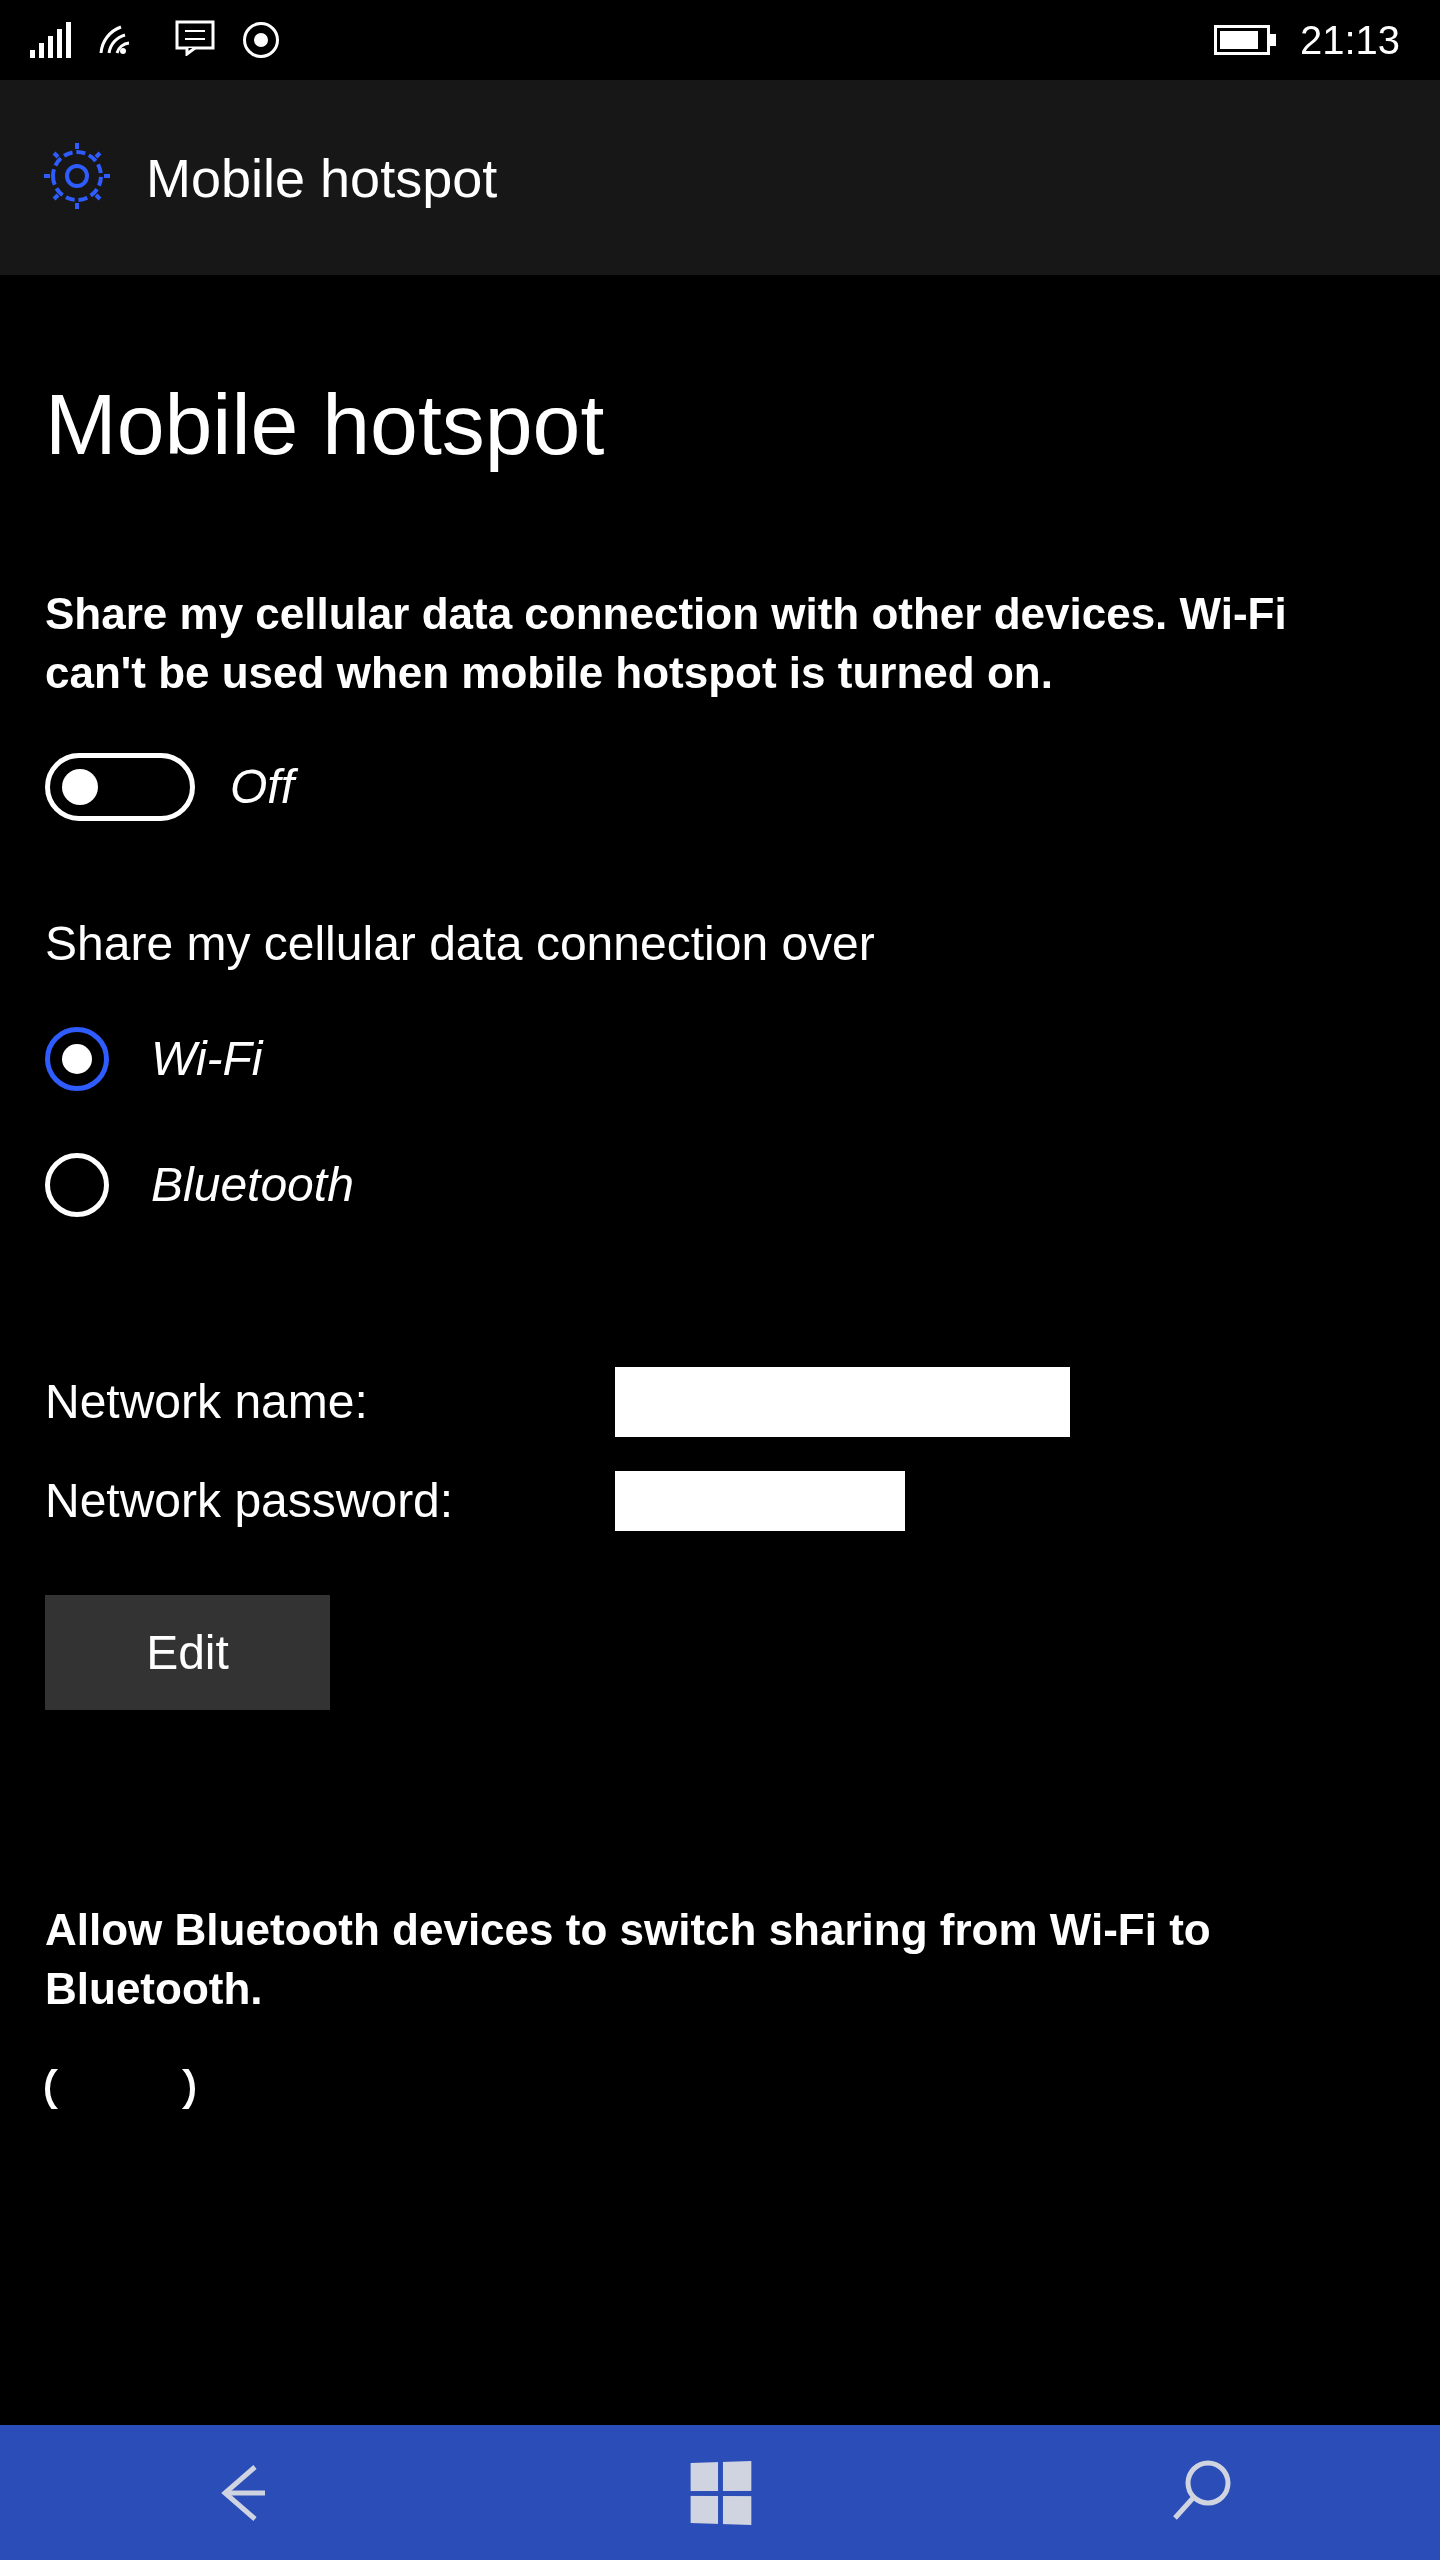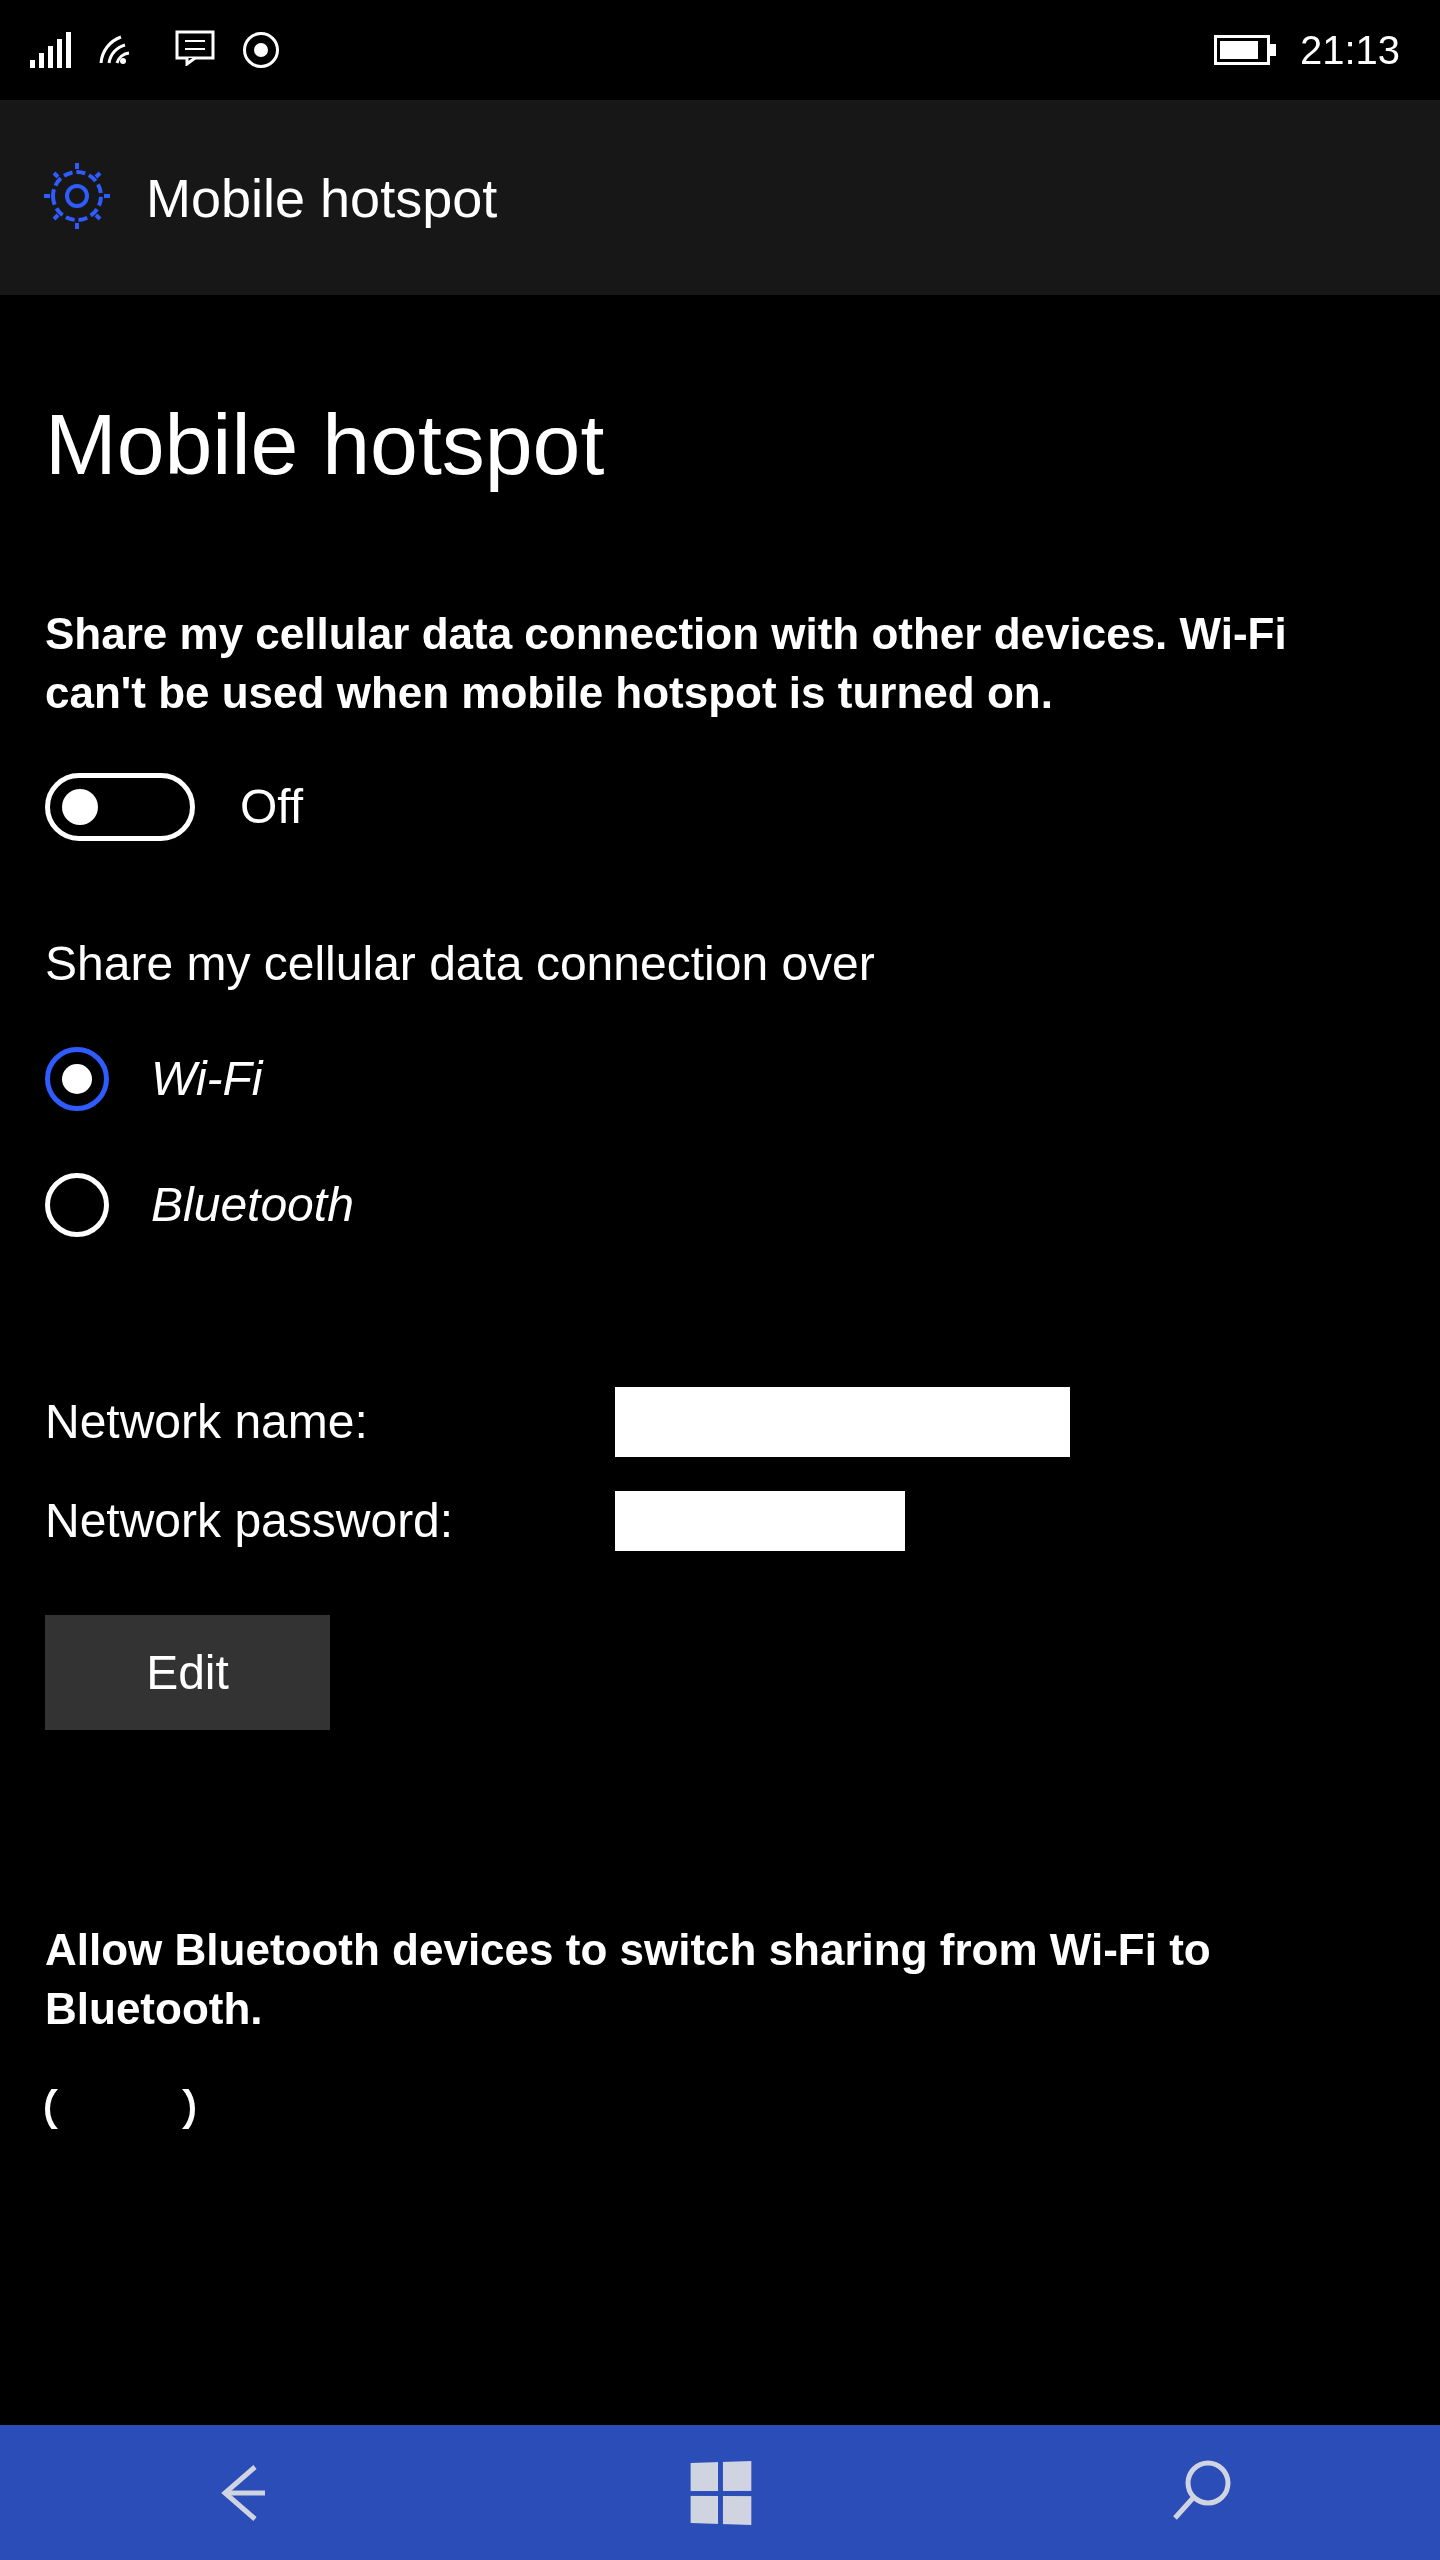--- a/index.html
+++ b/index.html
@@ -12,21 +12,21 @@
       height: 2560px;
       background: #000000;
       font-family: "Segoe UI", Arial, sans-serif;
       color: #ffffff;
       overflow: hidden;
       position: relative;
     }
     
     
     .status-bar {
-      height: 100px;
+      height: 80px;
       background: #000000;
       display: flex;
       align-items: center;
       justify-content: space-between;
       padding: 0 40px 0 30px;
     }
     .status-left {
       display: flex;
       align-items: center;
       gap: 28px;
@@ -114,22 +114,23 @@
       font-size: 44px;
       font-weight: 700;
       line-height: 1.35;
       margin-bottom: 50px;
     }
     
     
     .toggle-row {
       display: flex;
       align-items: center;
-      gap: 45px;
+      gap: 35px;
       margin-bottom: 95px;
+      font-style: italic;
     }
     .toggle {
       width: 150px;
       height: 68px;
       border: 5px solid #fff;
       border-radius: 34px;
       position: relative;
       cursor: pointer;
     }
     .toggle-knob {

